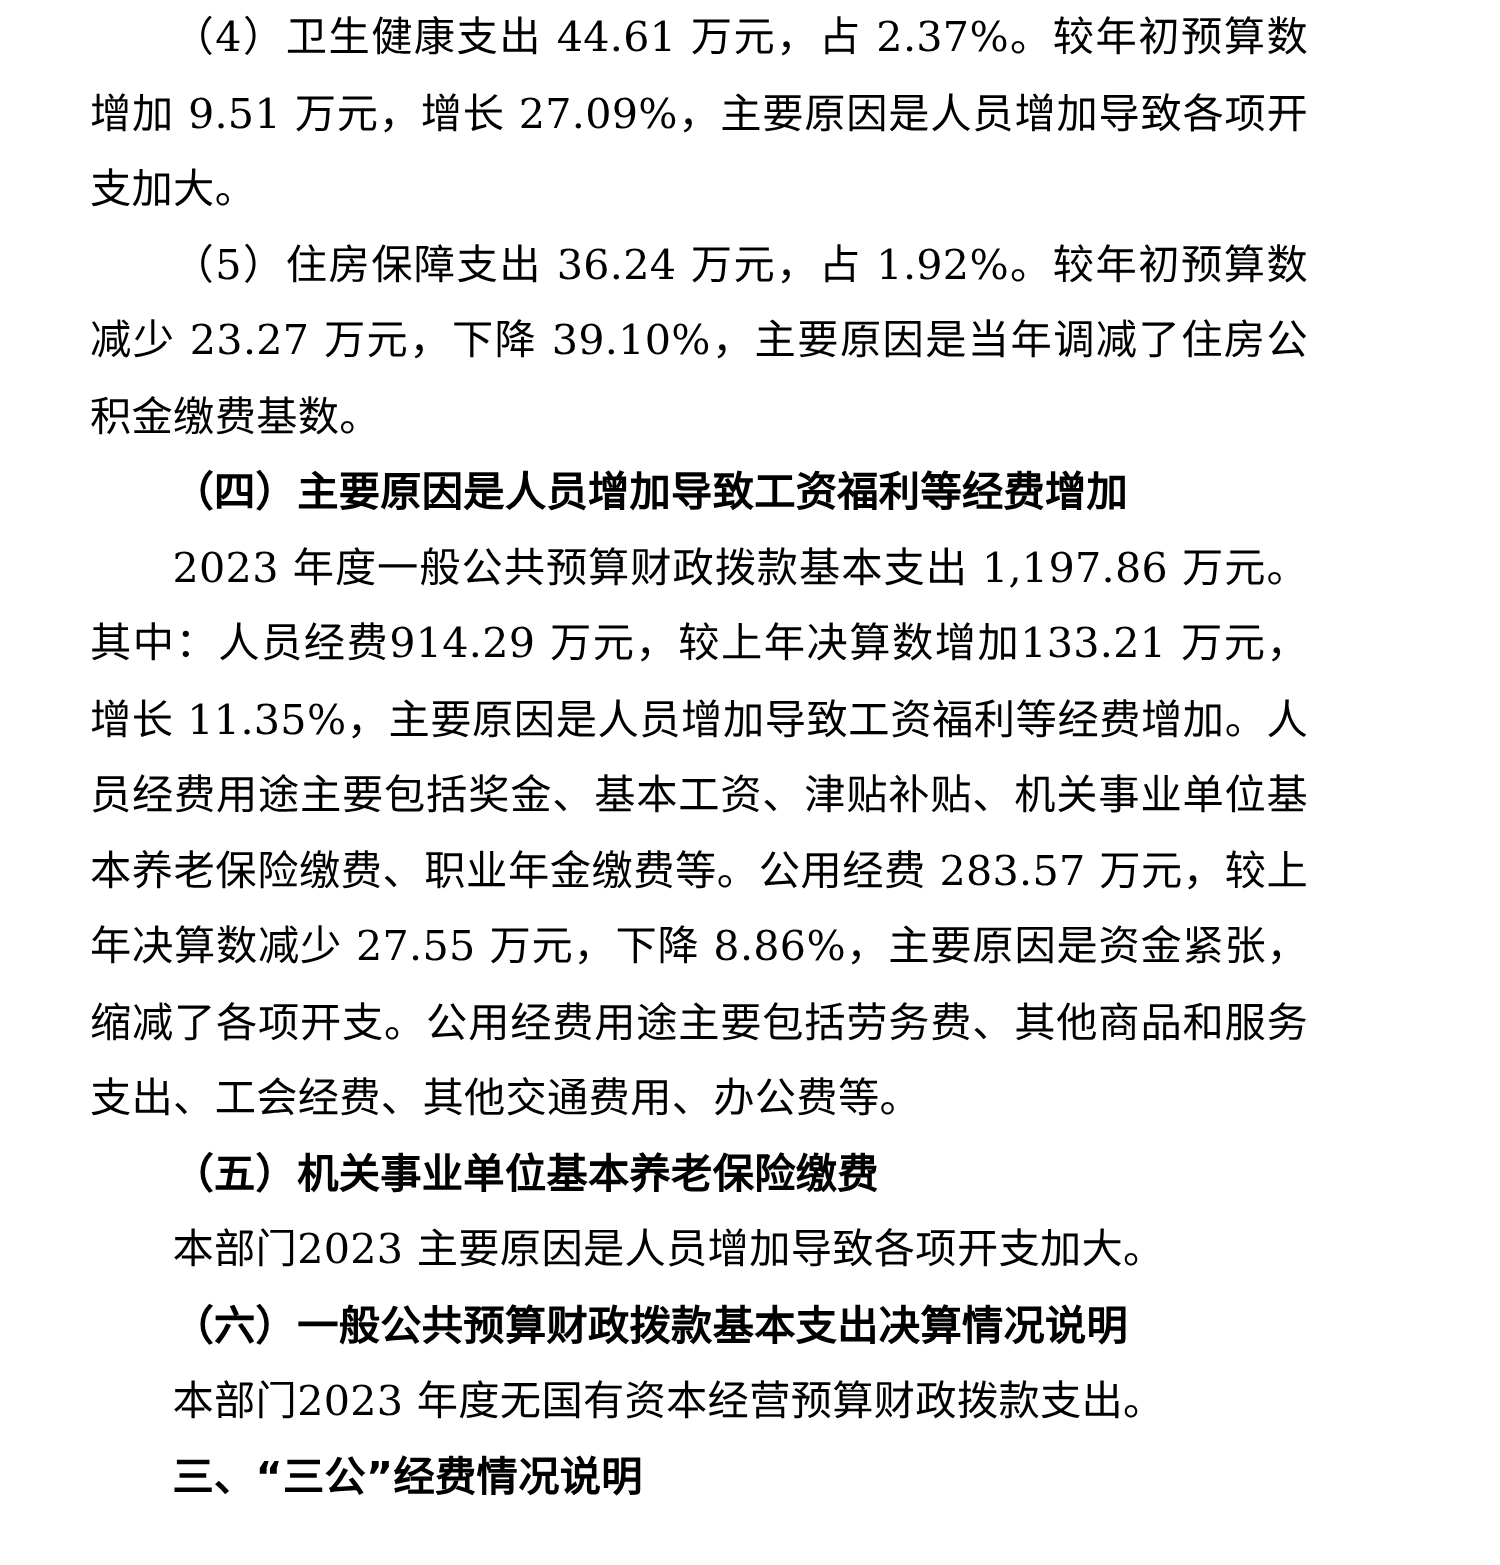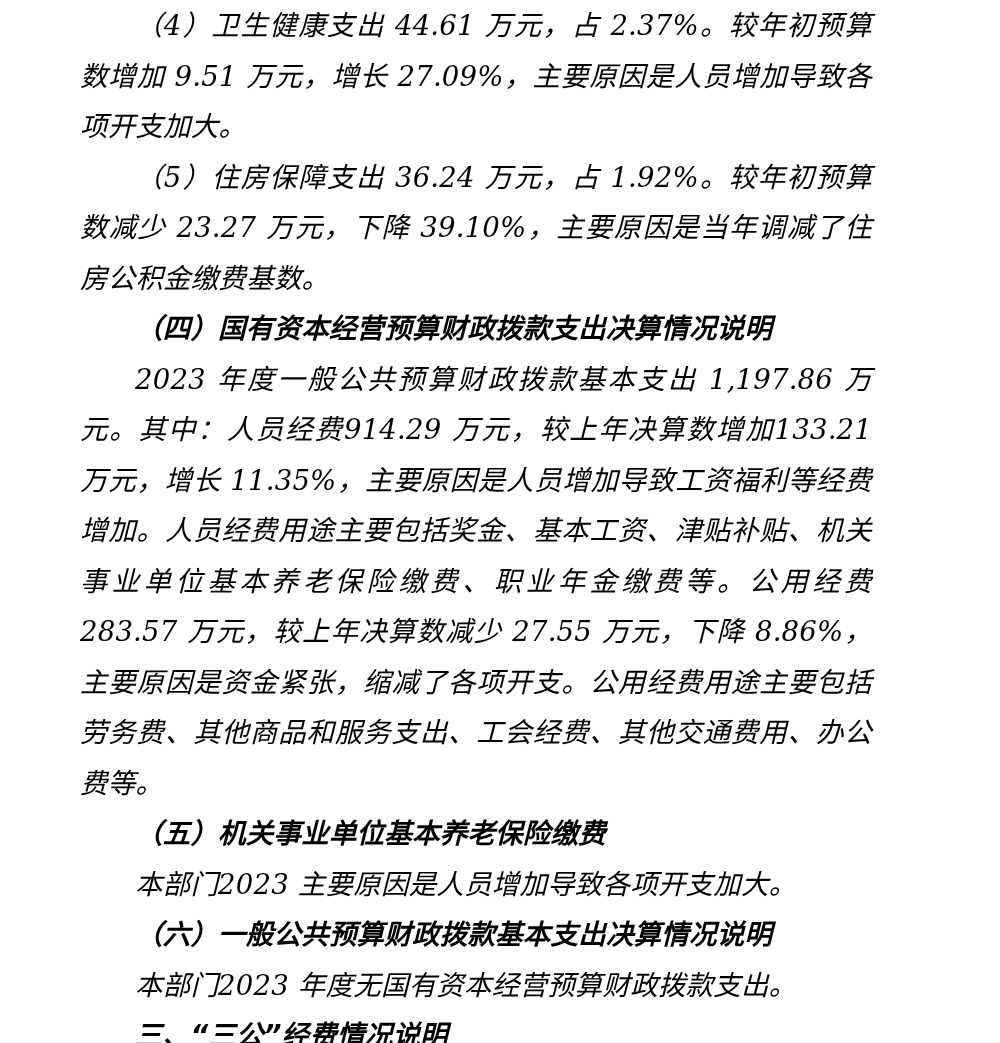--- a/index.html
+++ b/index.html
@@ -12,22 +12,21 @@
     height: 1043px;
     font-family: "DejaVu Serif", "Liberation Serif", serif;
     color: #000000;
     overflow: hidden;
   }
   .page {
     position: relative;
     width: 1000px;
     height: 891px;
     box-sizing: border-box;
-    padding: 0 128px 0 80px;
-    font-style: italic;
+    padding: 0 128px 0 60px;
   }
   .para {
     font-size: 27.5px;
     line-height: 50.5px;
     text-align: justify;
     text-justify: inter-ideograph;
     margin: 0;
     letter-spacing: 0.2px;
   }
   .indent {
@@ -54,21 +53,21 @@
 </style>
 </head>
 <body>
 
 <div class="page">
 
   <p class="para indent">（4）卫生健康支出 44.61 万元，占 2.37%。较年初预算数增加 9.51 万元，增长 27.09%，主要原因是人员增加导致各项开支加大。</p>
 
   <p class="para indent">（5）住房保障支出 36.24 万元，占 1.92%。较年初预算数减少 23.27 万元，下降 39.10%，主要原因是当年调减了住房公积金缴费基数。</p>
 
-  <p class="heading">（四）国有资本经营预算财政拨款支出决算情况说明</p>
+  <p class="heading">（四）主要原因是人员增加导致工资福利等经费增加</p>
 
   <p class="para indent">2023 年度一般公共预算财政拨款基本支出 1,197.86 万元。其中：人员经费914.29 万元，较上年决算数增加133.21 万元，增长 11.35%，主要原因是人员增加导致工资福利等经费增加。人员经费用途主要包括奖金、基本工资、津贴补贴、机关事业单位基本养老保险缴费、职业年金缴费等。公用经费 283.57 万元，较上年决算数减少 27.55 万元，下降 8.86%，主要原因是资金紧张，缩减了各项开支。公用经费用途主要包括劳务费、其他商品和服务支出、工会经费、其他交通费用、办公费等。</p>
 
   <p class="heading">（五）机关事业单位基本养老保险缴费</p>
 
   <p class="para indent">本部门2023 主要原因是人员增加导致各项开支加大。</p>
 
   <p class="heading">（六）一般公共预算财政拨款基本支出决算情况说明</p>
 
   <p class="para indent">本部门2023 年度无国有资本经营预算财政拨款支出。</p>

